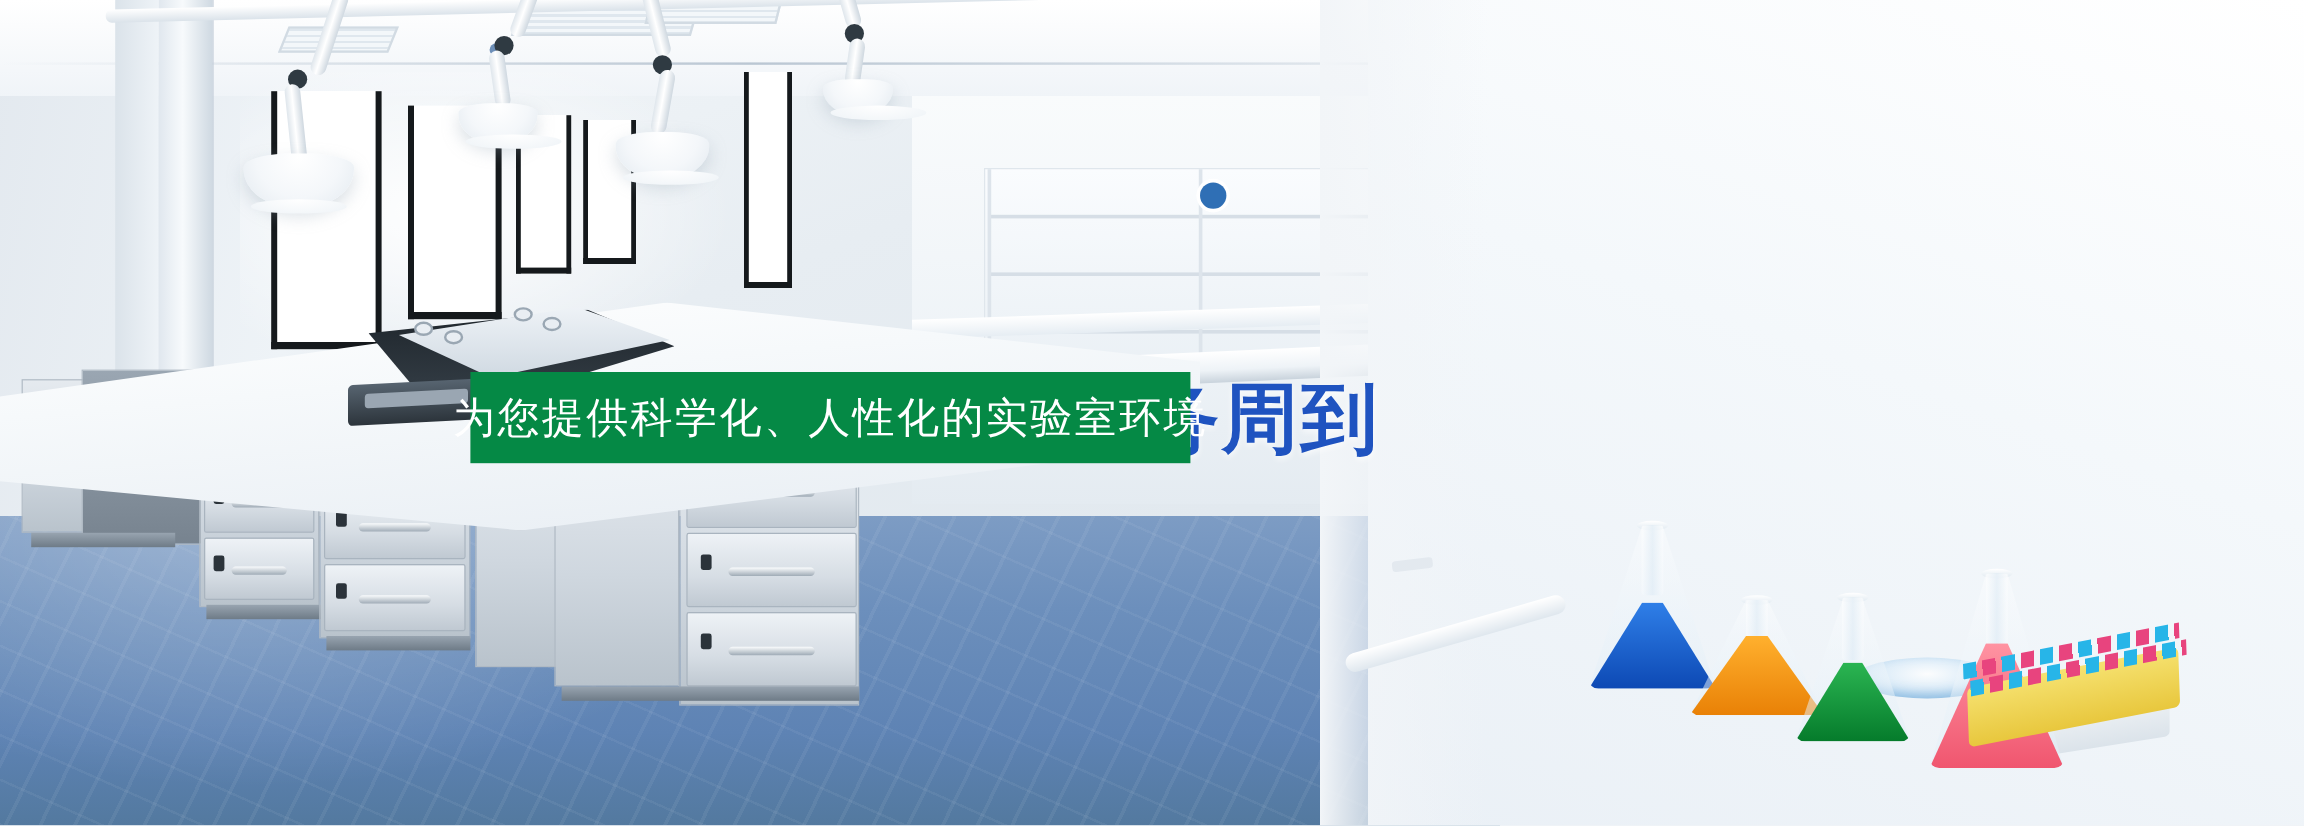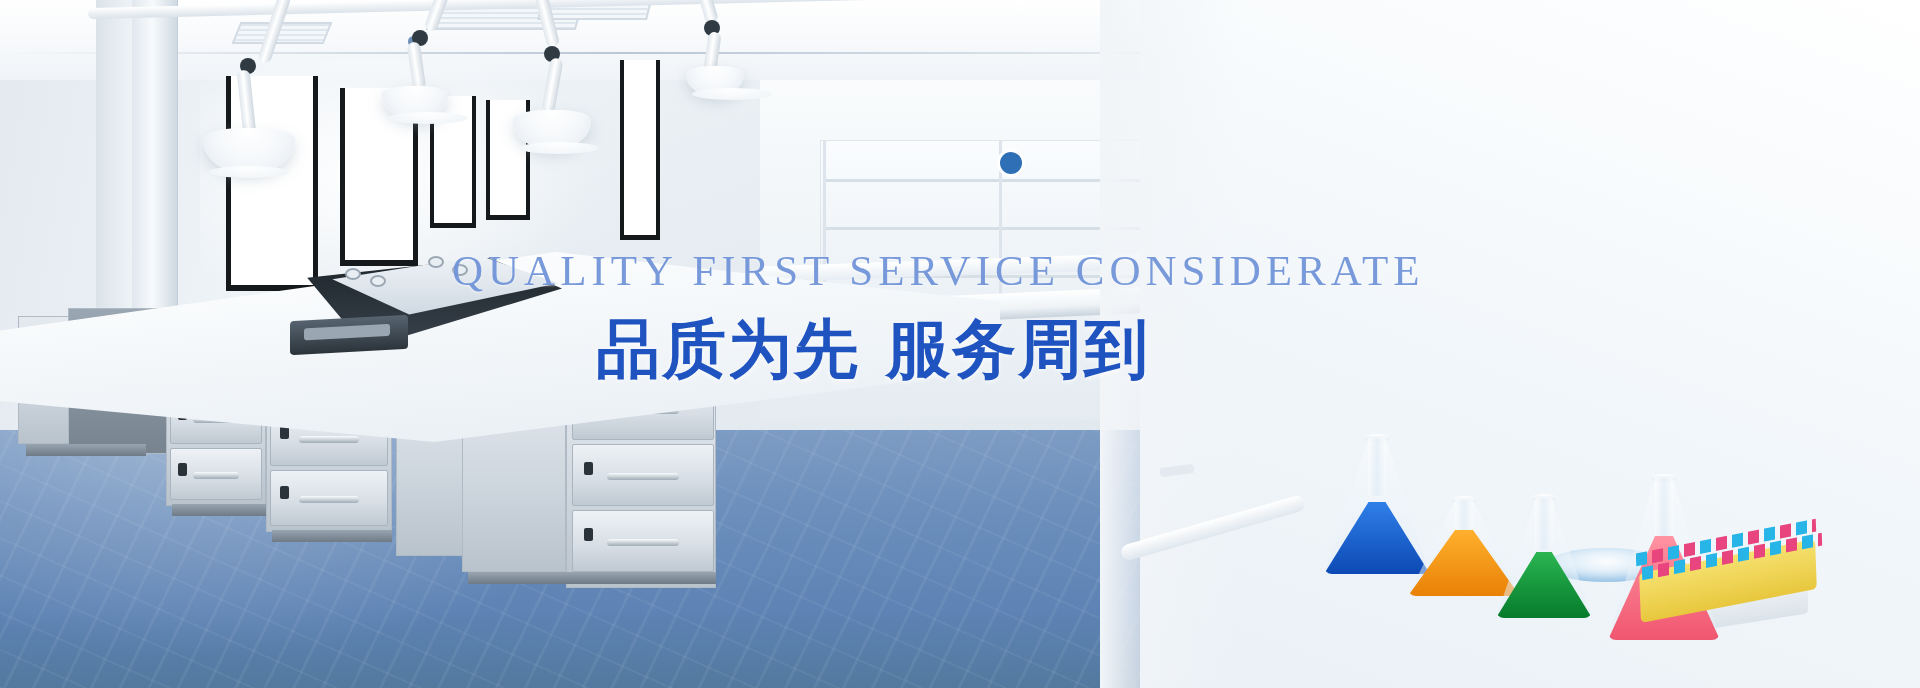--- a/index.html
+++ b/index.html
@@ -546,21 +546,23 @@
   </div>
 
   <div class="tip-rack-base"></div>
   <div class="tip-rack"></div>
   <div class="tip-row r1"></div>
   <div class="tip-row r2"></div>
 
   <div class="photo-blend"></div>
 
   <div class="text-layer">
-    <div class="eyebrow">QUALITY FIRST SERVICE CONSIDERATE</div>
 
     <div class="headline">
       <span>品质为先</span><span class="gap"></span><span>服务周到</span>
     </div>
 
+    <div class="sub-banner">
+      <span>为您提供科学化、人性化的实验室环境</span>
+    </div>
   </div>
 
 </div>
 
 </body></html>

